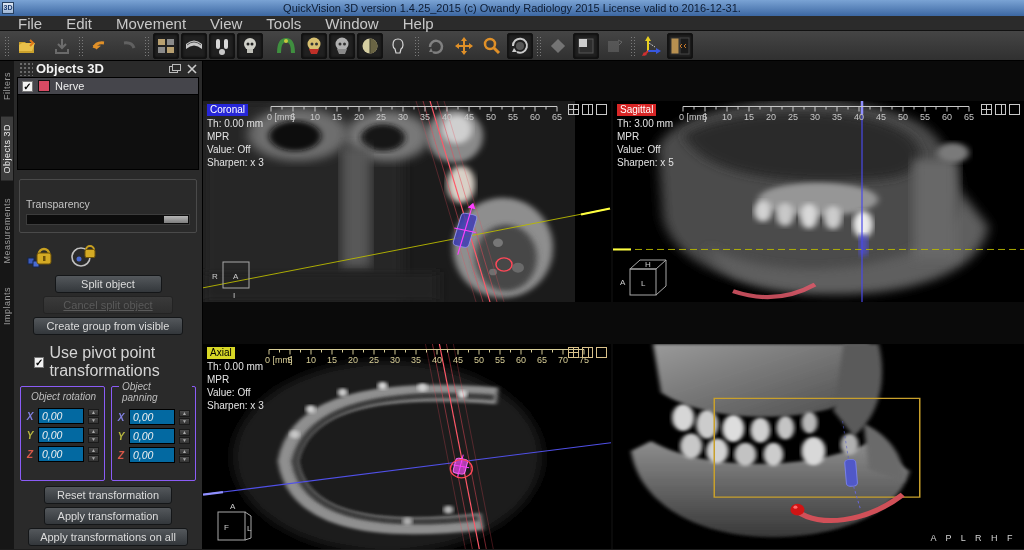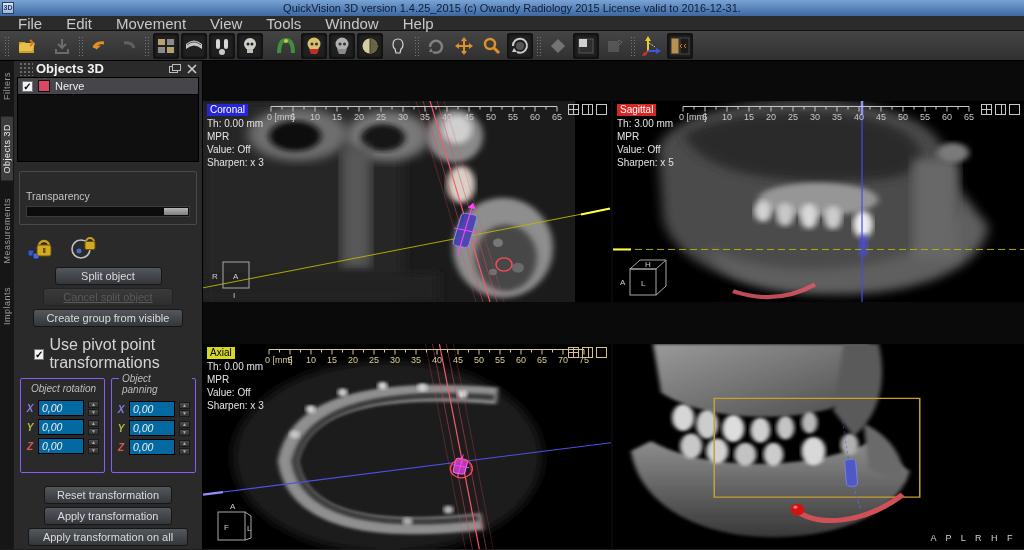--- a/index.html
+++ b/index.html
@@ -61,21 +61,21 @@
   .groups-row { display:flex; gap:6px; padding:2px 6px; }
   .grpbox { flex:1; border:1px solid #8b5cf6; border-radius:2px; padding:3px 3px 14px;font-style:italic; }
   .grpbox .grp-title { font-size:10px; color:#bdbdbd; margin:-9px 0 3px 4px; background:#2a2a2a; display:inline-block; padding:0 3px; }
   .spin-row { display:flex; align-items:center; gap:4px; margin:3px 0 3px 2px; }
   .axis-lbl { width:8px; font-size:10px; font-weight:bold; text-align:center; }
   .axis-x { color:#8080e0; } .axis-y { color:#b8b840; } .axis-z { color:#d85848; }
   .spin-val { width:46px; background:#0369a1; border:1px solid #000; color:#f0f0f0; font-size:10.5px; padding:1px 3px; }
   .spin-arrows { display:flex; flex-direction:column; gap:1px; }
   .spin-arrows span { width:11px; height:7px; background:linear-gradient(#4c4c4c,#333); border:1px solid #1a1a1a; color:#aaa; font-size:5px; line-height:5px; text-align:center; }
 
-  .panel-actions { margin-top:8px; }
+  .panel-actions { }
 
   
   .viewports { flex:1; display:grid; grid-template-columns:408px 411px; grid-template-rows:241px 245px; gap:2px; background:#0a0a0a; }
   .viewport { position:relative; background:#15803d; overflow:hidden;margin-top:40px; }
   .viewport.selected { box-shadow:inset 0 0 0 1px #8a6d2e; }
   .anat, .overlay { position:absolute; inset:0; width:100%; height:100%; }
   .vp-label { position:absolute; top:3px; left:4px; font-size:10px; padding:0 3px; line-height:12px; z-index:5; }
   .vp-info { position:absolute; top:16px; left:4px; font-size:10px; line-height:13px; color:#e4e4e4; z-index:5; }
   .vp-ruler { position:absolute; top:2px; z-index:4; }
   .vp-icons { position:absolute; top:3px; right:4px; display:flex; gap:3px; z-index:5; color:#c8c8c8; }
@@ -382,21 +382,21 @@
                 <span>▲</span>
                 <span>▼</span>
               </span>
             </div>
         </div>
       </div>
 
       <div class="panel-actions">
         <button class="btn" style="width:128px">Reset transformation</button>
         <button class="btn" style="width:128px">Apply transformation</button>
-        <button class="btn" style="width:160px">Apply transformation on all</button>
+        <button class="btn" style="width:160px">Apply transformations on all</button>
       </div>
     </div>
 
     <div class="viewports">
 
       <div class="viewport">
         <svg class="anat" viewBox="0 0 408 241" preserveAspectRatio="none">
           <defs>
             <filter id="cb3">
                 <feGaussianBlur stdDeviation="3"></feGaussianBlur>

